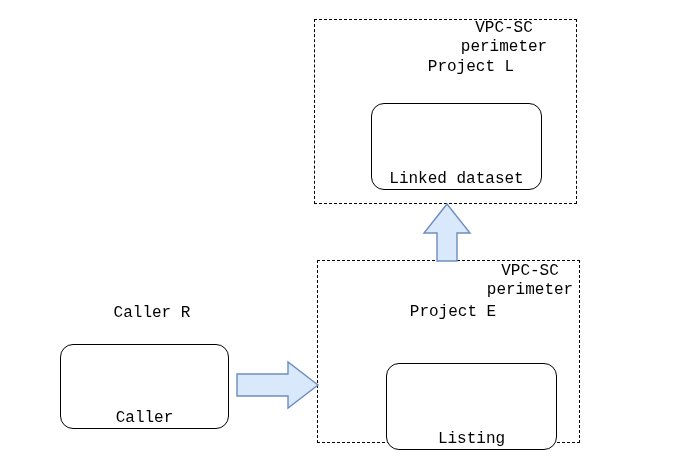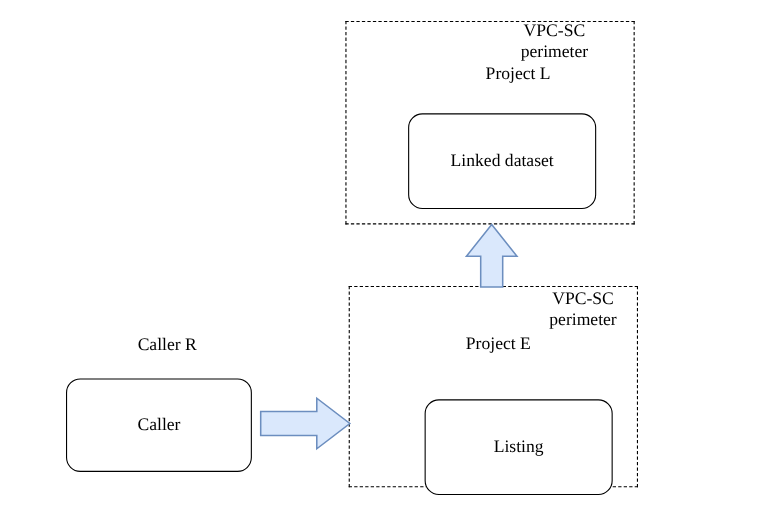--- a/index.html
+++ b/index.html
@@ -6,21 +6,21 @@
     margin: 0;
     padding: 0;
     background: #ffffff;
   }
   .canvas {
     position: relative;
     width: 691px;
     height: 462px;
     background: var(--background, #ffffff);
     color: var(--text, #000000);
-    font-family: Liberation Serif, serif;
+    font-family: Liberation Mono, monospace;
     font-size: 16px;
     line-height: 19px;
     overflow: hidden;
   }
   .perimeter {
     position: absolute;
     box-sizing: border-box;
     border: 1.6px dashed var(--border, #000000);
     background: transparent;
   }
@@ -33,21 +33,21 @@
     text-align: center;
     white-space: pre-line;
   }
   .node {
     position: absolute;
     box-sizing: border-box;
     border: 1.5px solid var(--border, #000000);
     border-radius: 13px;
     background: #ffffff;
     display: flex;
-    align-items: center;
+    align-items: flex-end;
     justify-content: center;
     text-align: center;
   }
   .node-linked  { left: 371px; top: 103px; width: 171px; height: 87px; }
   .node-listing { left: 386px; top: 363px; width: 171px; height: 87px; }
   .node-caller  { left: 60px;  top: 344px; width: 169px; height: 85px; }
 
   svg.arrows-layer {
     position: absolute;
     left: 0; top: 0;

